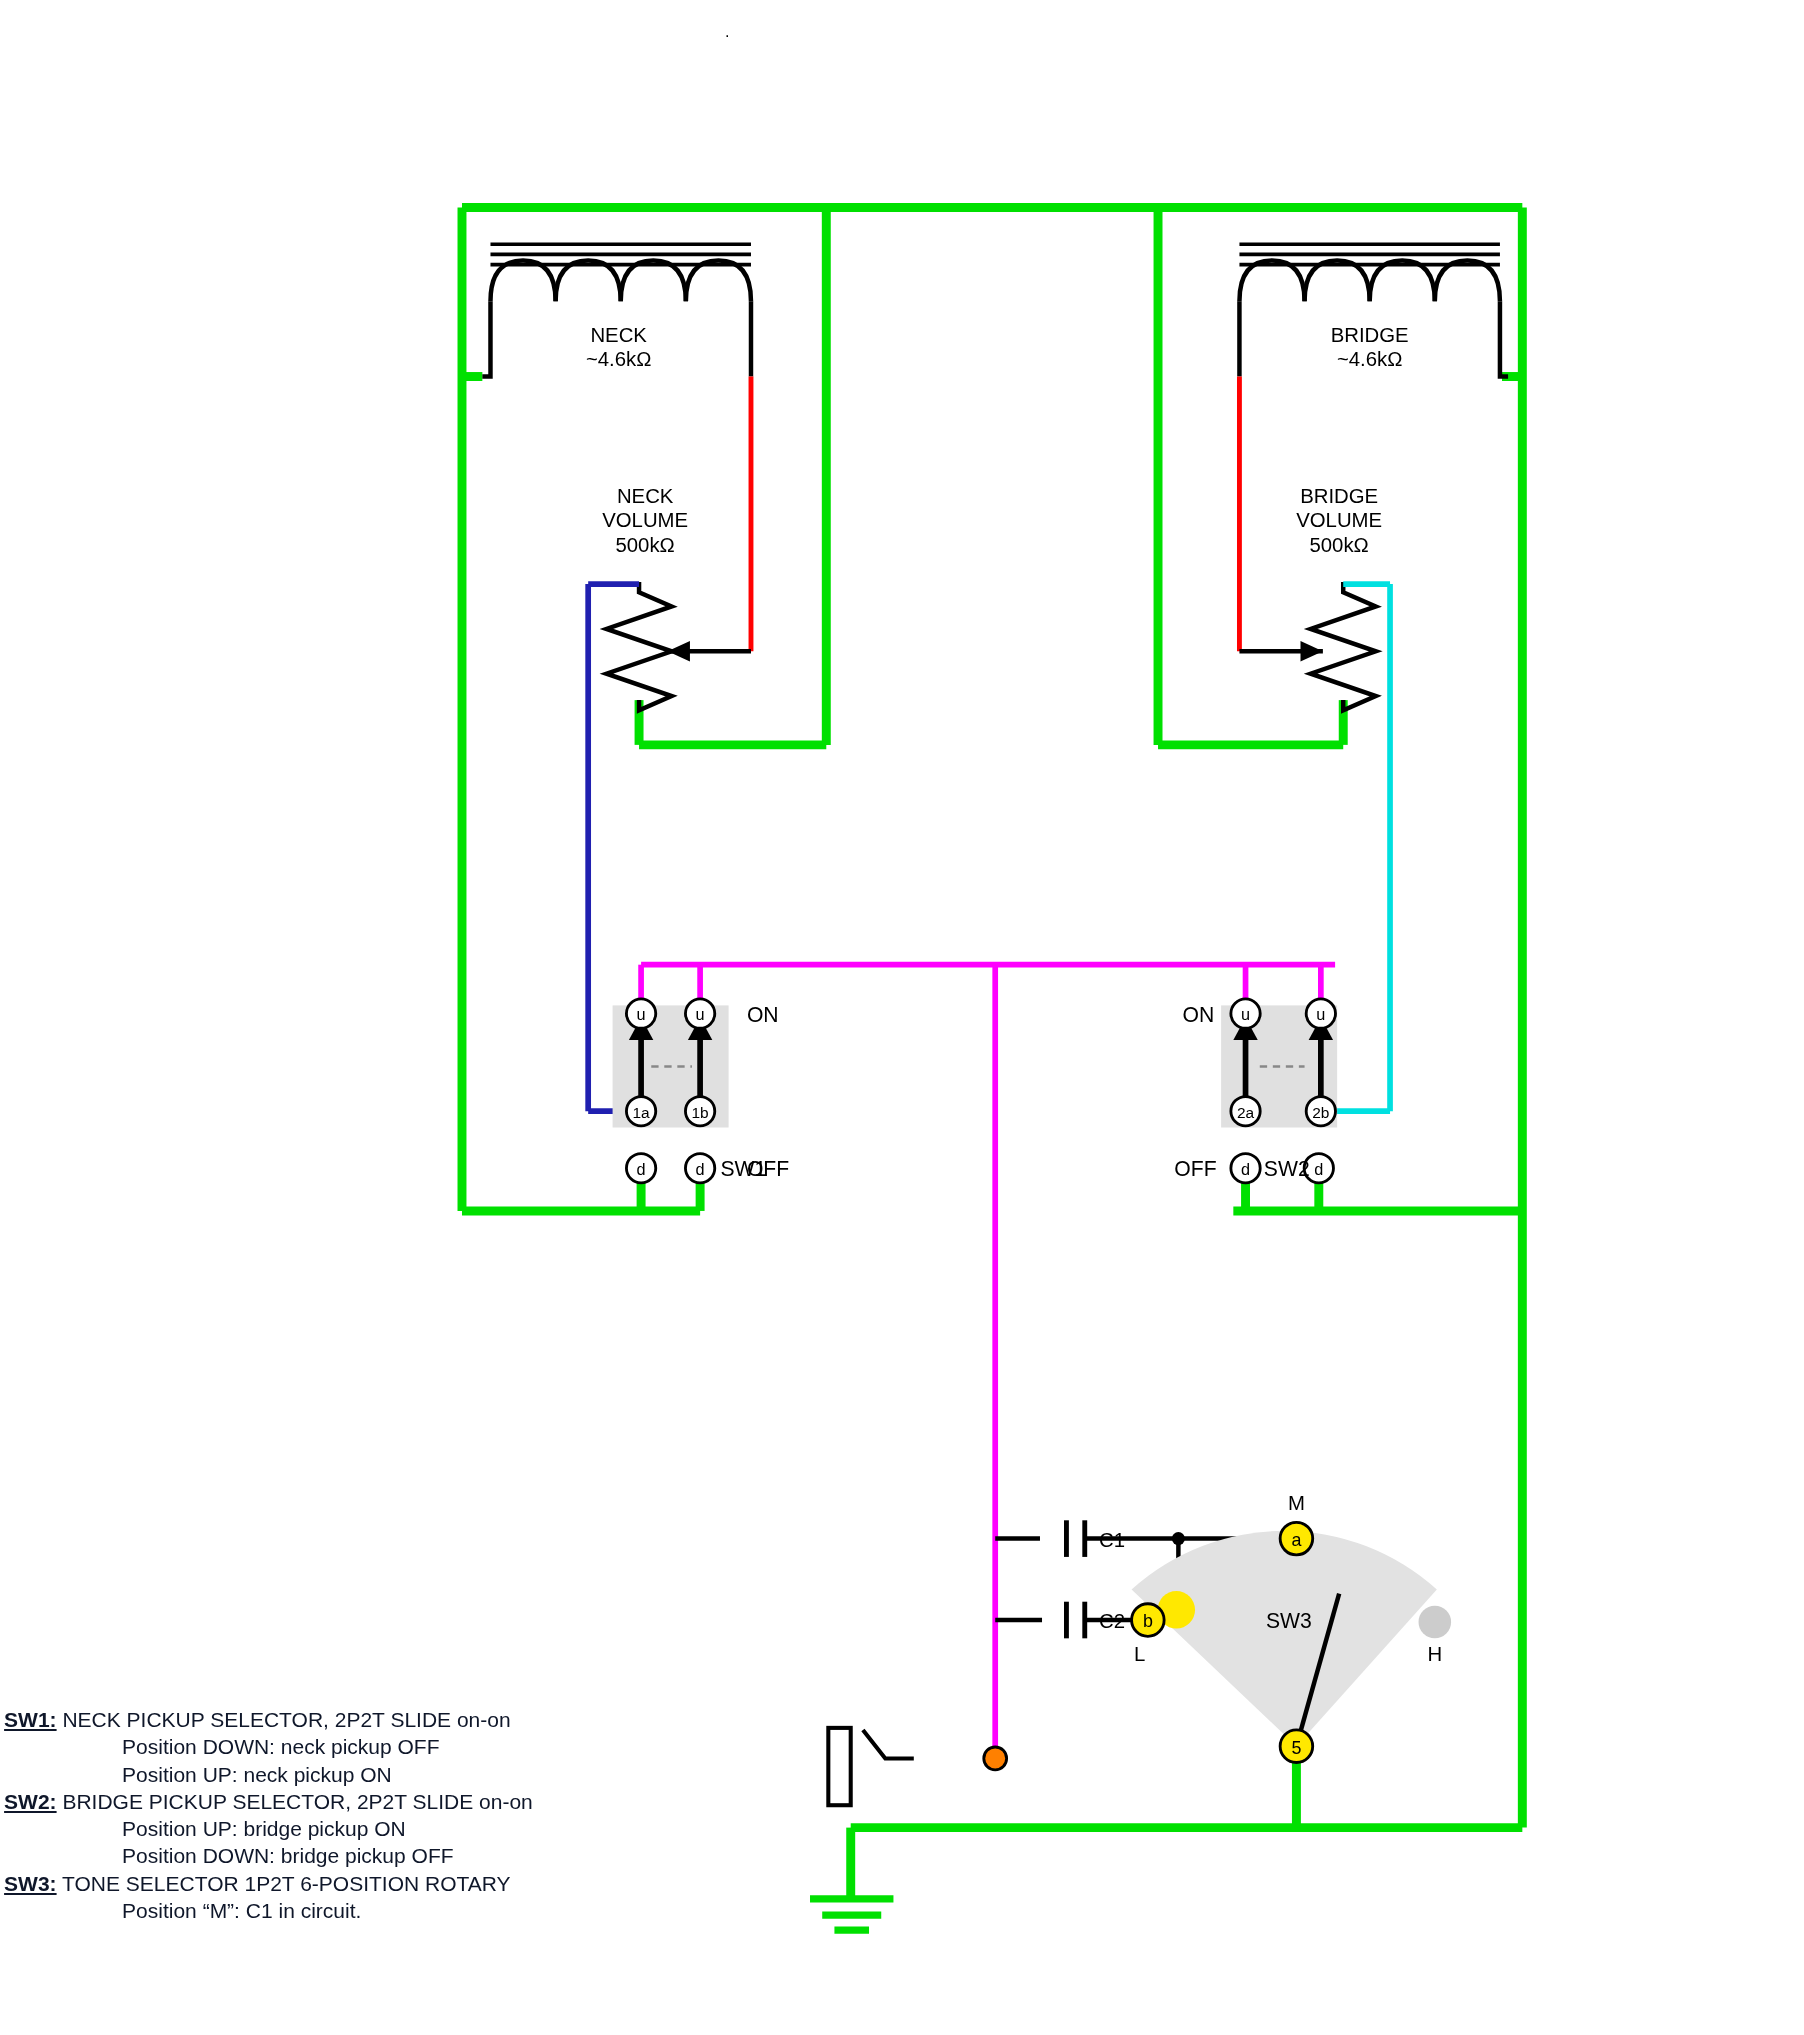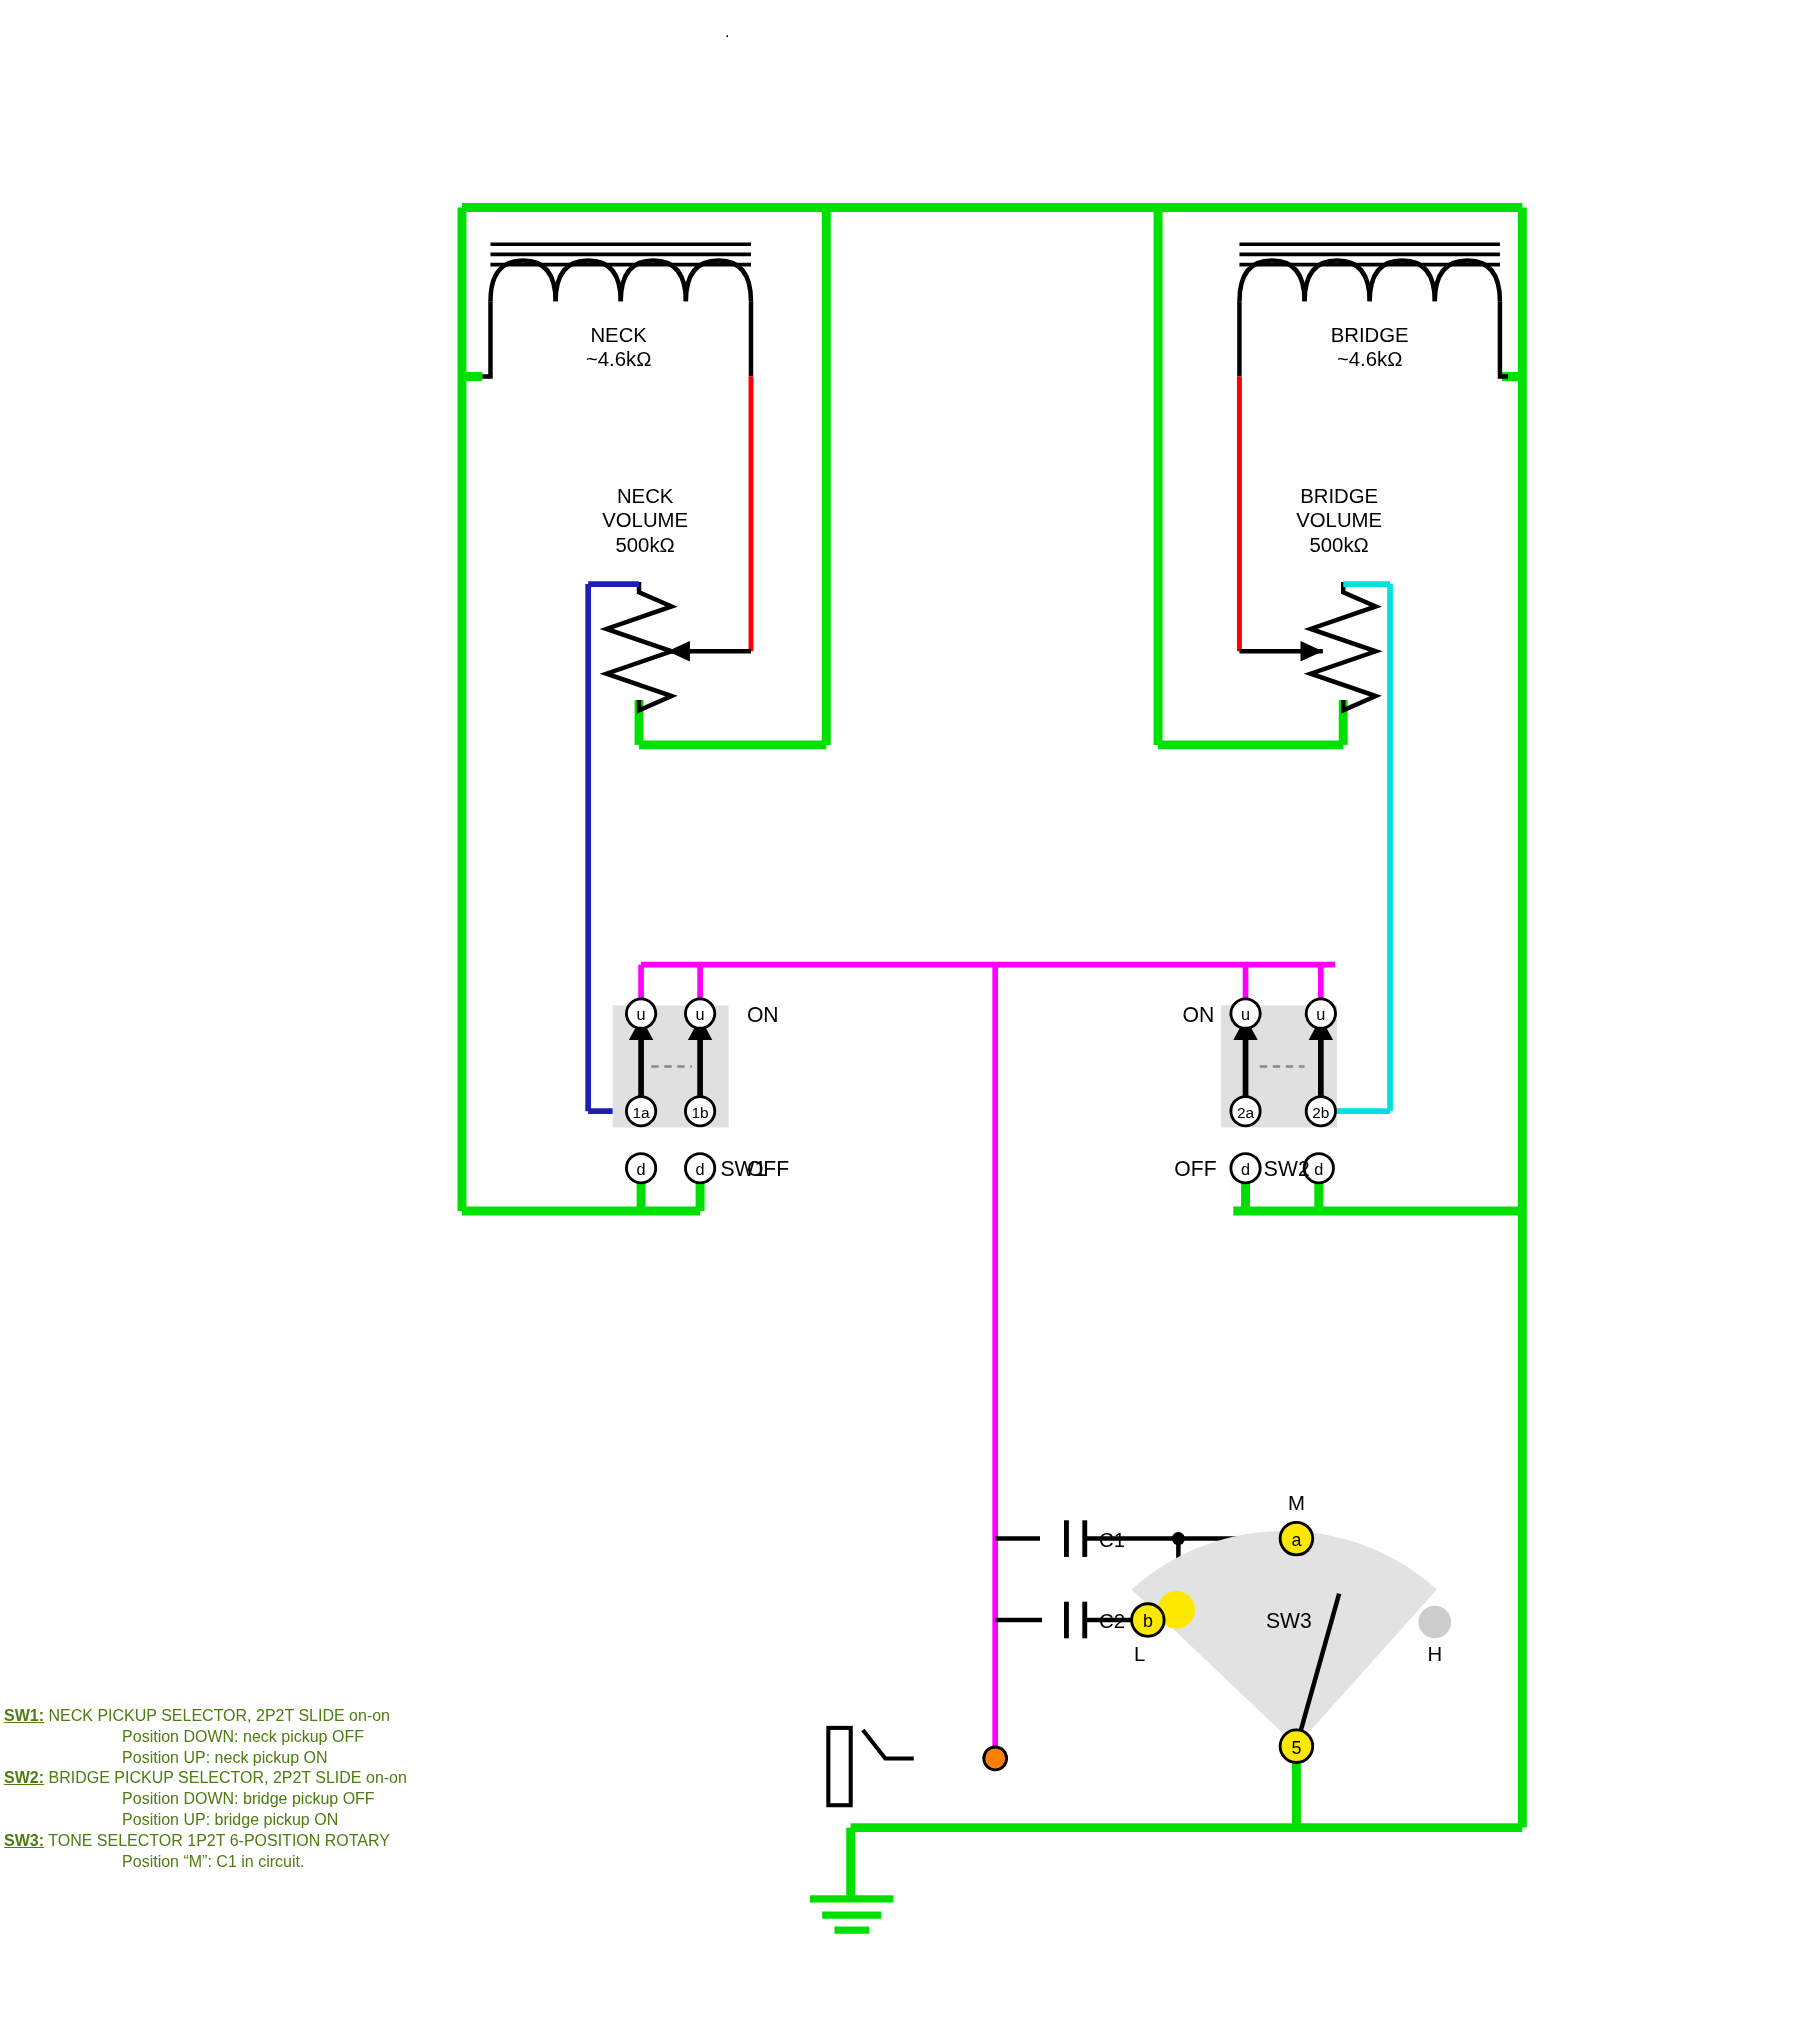--- a/index.html
+++ b/index.html
@@ -22,23 +22,23 @@
     left: 0;
     top: 0;
     width: 1804px;
     height: 2463px;
   }
   .legend {
     position: absolute;
     left: 4.1px;
     top: 1706px;
     width: 733px;
-    font-size: 16px;
+    font-size: 21px;
     line-height: 1.30;
-    color: #4d7c0f;
+    color: #0f172a;
   }
   .legend .sw-line {
     white-space: nowrap;
   }
   .legend .sw-tag {
     font-weight: bold;
     text-decoration: underline;
   }
   .legend .pos-line {
     white-space: nowrap;
@@ -268,21 +268,21 @@
       <circle cx="2445" cy="4320" r="28" fill="#ff8000" stroke="#000" stroke-width="7"></circle>
     </g>
 
   </svg>
 
   <div class="legend">
     <div class="sw-line"><span class="sw-tag">SW1:</span><span> NECK PICKUP SELECTOR, 2P2T SLIDE on-on</span></div>
     <div class="pos-line">Position DOWN: neck pickup OFF</div>
     <div class="pos-line">Position UP: neck pickup ON</div>
     <div class="sw-line"><span class="sw-tag">SW2:</span><span> BRIDGE PICKUP SELECTOR, 2P2T SLIDE on-on</span></div>
+    <div class="pos-line">Position UP: bridge pickup ON</div>
     <div class="pos-line">Position DOWN: bridge pickup OFF</div>
-    <div class="pos-line">Position UP: bridge pickup ON</div>
     <div class="sw-line"><span class="sw-tag">SW3:</span><span> TONE SELECTOR 1P2T 6-POSITION ROTARY</span></div>
     <div class="pos-line">Position “M”: C1 in circuit.</div>
 
   </div>
 
 </div>
 
 
 </body></html>

